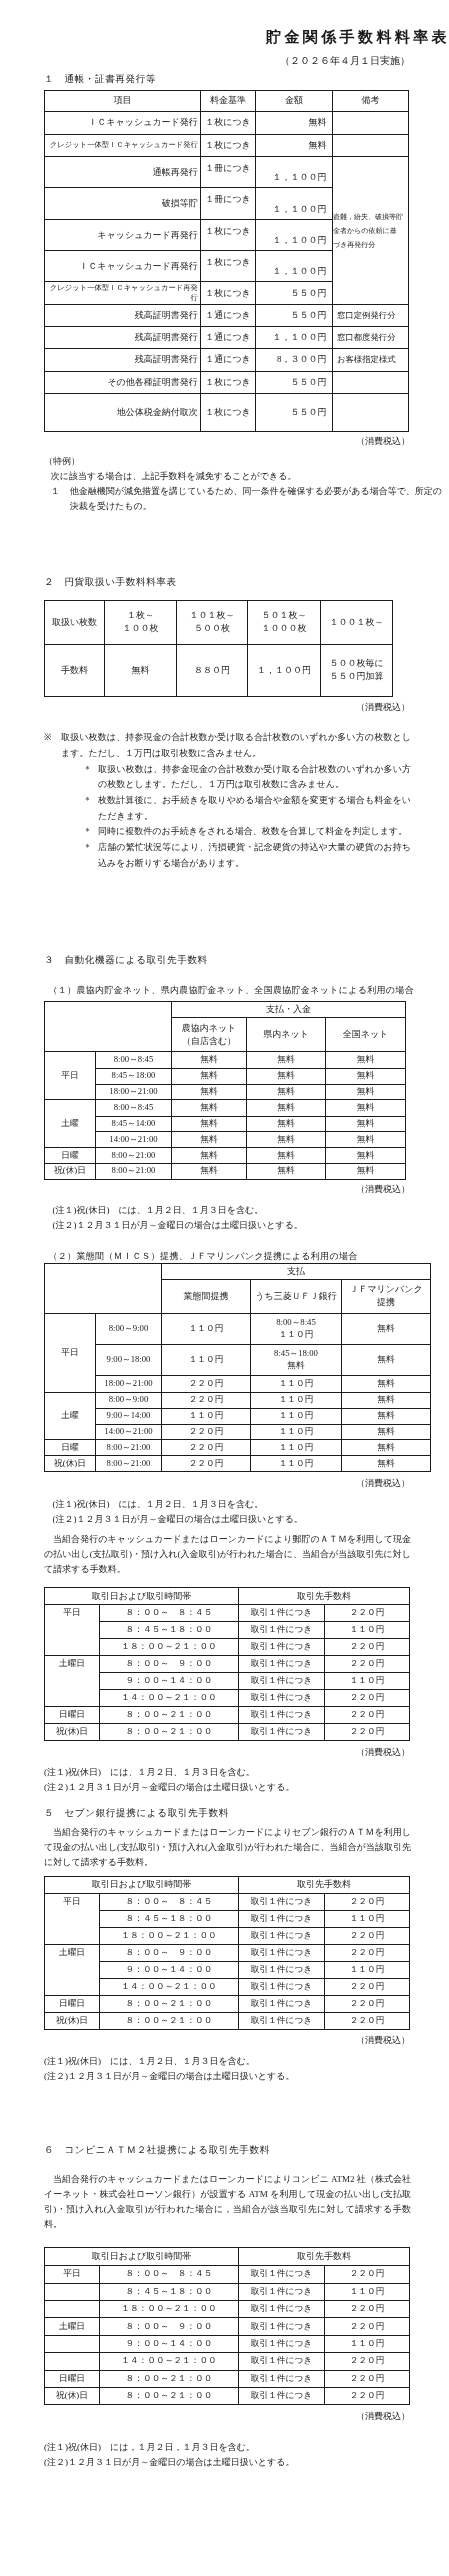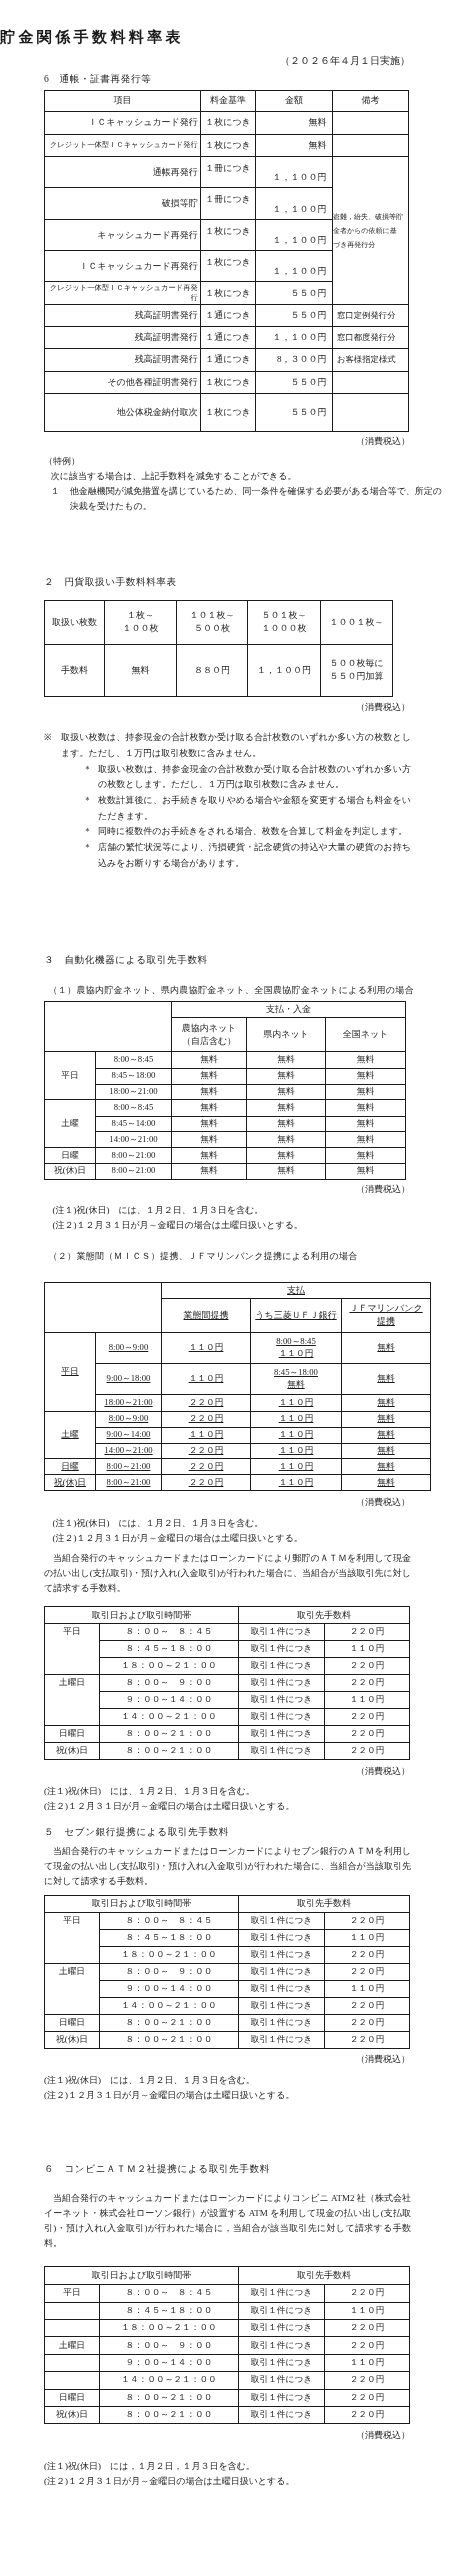--- a/index.html
+++ b/index.html
@@ -2,21 +2,21 @@
 <html style="font-size:9px"><head>
 <meta charset="utf-8">
 <style>
   html,body{margin:0;padding:0;background:#e8e8e8;}
   .sheet{
     position:relative;width:450px;height:2576px;background:#ffffff;
     overflow:hidden;color:#1b1b1b;
     font-family:"Liberation Serif","DejaVu Serif",serif;
   }
   .content{padding-left:44px;}
-  .doc-title{margin:0;padding-top:28px;text-align:left;font-size:15px;font-weight:bold;letter-spacing:3.4px;}
+  .doc-title{margin:0;padding-top:28px;text-align:right;font-size:15px;font-weight:bold;letter-spacing:3.4px;}
   .date-line{margin-top:6.7px;width:366px;text-align:right;font-size:10px;}
   .sec-h{font-size:9.6px;letter-spacing:0.6px;}
   .sub-h{font-size:9px;margin-left:4.5px;letter-spacing:0.3px;}
   .tax{width:366px;text-align:right;font-size:9px;margin-top:3.4px;}
   table{border-collapse:collapse;table-layout:fixed;background:#fff;}
   td,th{border:0.6px solid #1b1b1b;font-weight:normal;font-size:9px;
         text-align:center;vertical-align:middle;padding:1.1px 2.2px;overflow:hidden;}
   .pre{white-space:pre-line;}
   
   .t1 .c-item{text-align:right;padding-left:7.3px;}
@@ -43,21 +43,21 @@
   .tt td{font-size:8.7px;}
 </style>
 </head>
 <body>
 
 <div class="sheet">
   <h1 class="doc-title">貯金関係手数料料率表</h1>
   <div class="content">
     <div class="date-line">（２０２６年４月１日実施）</div>
 
-    <div class="sec-h" style="margin-top:5.6px;">6　通帳・証書再発行等</div>
+    <div class="sec-h" style="margin-top:5.6px;">１　通帳・証書再発行等</div>
     <table class="t1" style="margin-top:3.4px;width:364px;">
       <colgroup>
           <col style="width:156px">
           <col style="width:55px">
           <col style="width:77px">
           <col style="width:76px">
         </colgroup>
       <tbody>
           <tr style="height:21px">
         <th>項目</th>
@@ -278,21 +278,21 @@
       </tr>
     </tbody>
       </table>
     <div class="tax">（消費税込）</div>
     <div class="jnotes-indent" style="margin-top:6.7px;">
       <div class="jnote">(注１)祝(休日)　には、１月２日、１月３日を含む。</div>
       <div class="jnote">(注２)１２月３１日が月～金曜日の場合は土曜日扱いとする。</div>
     </div>
 
     <div class="sub-h" style="margin-top:17px;">（２）業態間（ＭＩＣＳ）提携、ＪＦマリンバンク提携による利用の場合</div>
-    <table class="tt" style="margin-top:19px;width:385px;text-decoration:underline;">
+    <table class="tt" style="margin-top:0;width:385px;">
       <colgroup>
           <col style="width:51px">
           <col style="width:66px">
           <col style="width:89px">
           <col style="width:91px">
           <col style="width:89px">
         </colgroup>
       <tbody>
           <tr style="height:15.7px">
         <td colspan="2" rowspan="2"></td>

